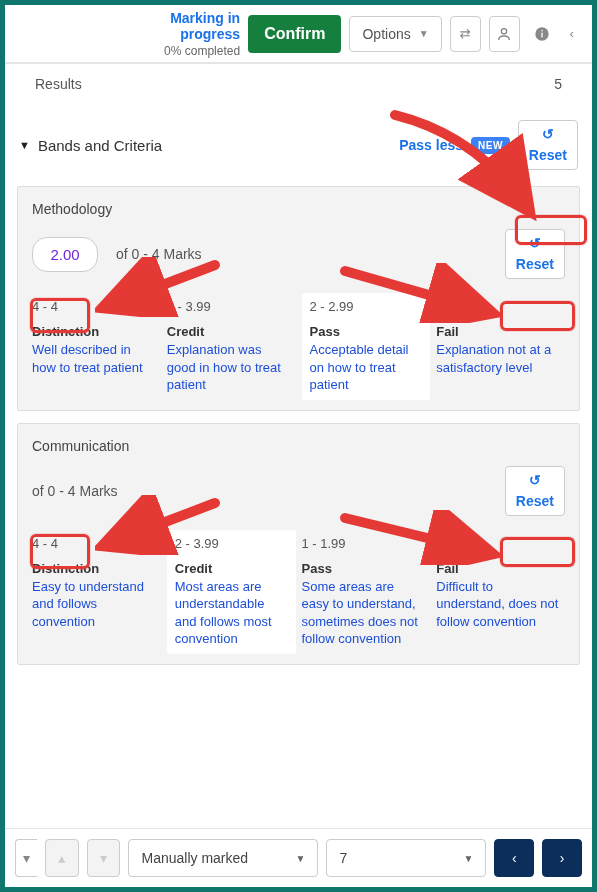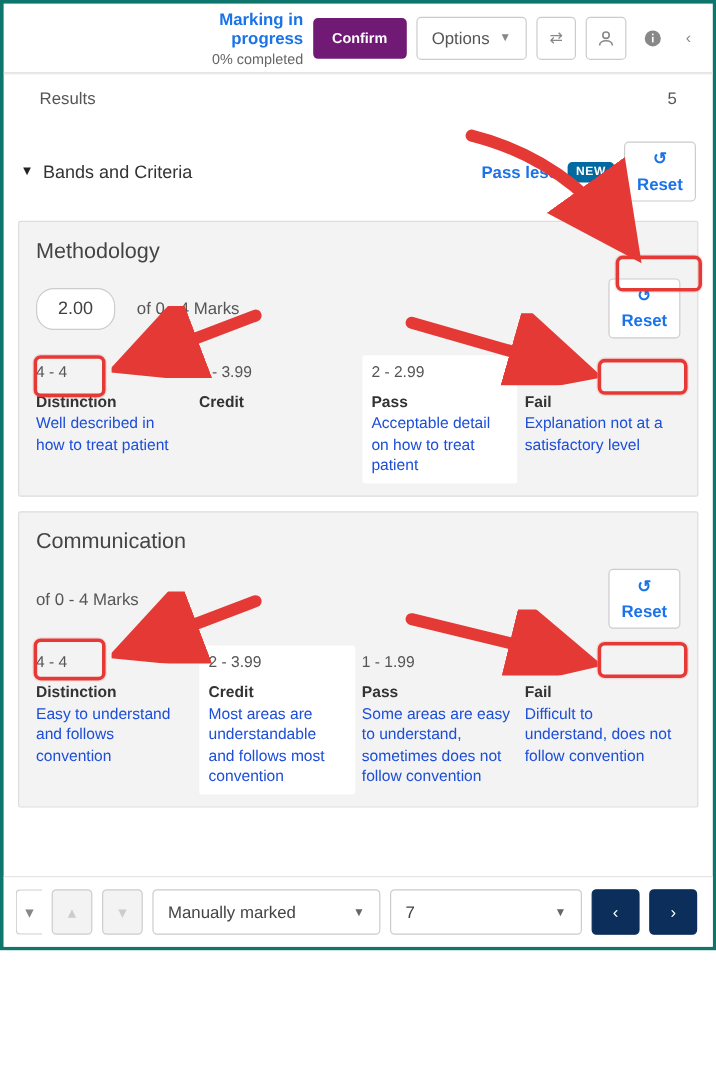--- a/index.html
+++ b/index.html
@@ -4,46 +4,46 @@
 <style>
   * { box-sizing: border-box; }
   html, body {
     margin: 0;
     padding: 0;
     font-family: -apple-system, BlinkMacSystemFont, "Segoe UI", Arial, sans-serif;
     font-size: 14px;
     color: #333;
     background: #fff;
   }
-  .page { width: 597px; height: 792px; position: relative; border: 3px solid #0f766e; overflow: hidden; }
+  .page { width: 597px; height: 892px; position: relative; border: 5px solid #0f766e; overflow: hidden; }
 
   
   .topbar {
     display: flex;
     align-items: center;
     justify-content: flex-end;
     gap: 8px;
     padding: 8px 12px;
     border-bottom: 1px solid #e5e5e5;
     height: 58px;
   }
   .status-block {
     margin-right: auto;
     text-align: right;
     padding-left: 120px;
   }
   .status-title { color: #1a73e8; font-weight: 600; font-size: 14px; }
   .status-sub { color: #666; font-size: 12px; margin-top: 2px; }
   .btn-confirm {
-    background: #701a75;
+    background: #15803d;
     color: #fff;
     border: none;
     border-radius: 4px;
     padding: 10px 16px;
-    font-size: 12px;
+    font-size: 16px;
     font-weight: 600;
     cursor: pointer;
   }
   .btn-options {
     background: #fff;
     border: 1px solid #ccc;
     border-radius: 4px;
     padding: 9px 12px;
     font-size: 14px;
     color: #555;
@@ -94,21 +94,21 @@
     display: flex;
     align-items: center;
     padding: 16px 14px 10px 14px;
     gap: 8px;
   }
   .bands-header .caret-dn { font-size: 11px; color: #222; }
   .bands-header .title { font-size: 15px; color: #333; flex: 0 0 auto; }
   .bands-header .spacer { flex: 1 1 auto; }
   .link-sl { color: #1a73e8; font-weight: 600; font-size: 14px; text-decoration: none; }
   .badge-new {
-    background: #0369a1;
+    background: #3b82f6;
     color: #fff;
     font-size: 10px;
     font-weight: 700;
     padding: 3px 7px;
     border-radius: 4px;
     letter-spacing: 0.5px;
   }
   .btn-reset {
     display: inline-flex;
     align-items: center;
@@ -126,36 +126,36 @@
   .btn-reset .ricon { font-size: 14px; line-height: 1; }
 
   
   .criteria-card {
     border: 1px solid #ddd;
     background: #f3f3f3;
     border-radius: 2px;
     margin: 6px 12px 12px 12px;
     padding: 14px 14px 10px 14px;
   }
-  .criteria-title { font-size: 18px; color: #444; margin-bottom: 12px; }
+  .criteria-title { font-size: 14px; color: #444; margin-bottom: 12px; }
   .criteria-input-row {
     display: flex;
     align-items: center;
     gap: 18px;
     margin-bottom: 14px;
   }
   .mark-input {
     width: 66px;
     padding: 8px 16px;
     border: 1px solid #ccc;
     border-radius: 15px;
     background: #fff;
     font-size: 15px;
     text-align: center;
-    color: #404040;
+    color: #6d28d9;
   }
   .mark-range { color: #555; font-size: 14px; flex: 1; }
   .bands-grid {
     display: grid;
     grid-template-columns: repeat(4, 1fr);
     gap: 6px;
   }
   .band-cell { font-size: 13px; color: #444; padding: 6px 6px 6px 0; }
   .band-cell.selected { background: #fff; border-radius: 2px; padding: 6px 8px; }
   .band-range { color: #555; font-size: 13px; }
@@ -282,20 +282,21 @@
         </div>
         <div class="bands-grid">
           <div class="band-cell">
             <div class="band-range">4 - 4</div>
             <div class="band-name">Distinction</div>
             <div class="band-desc">Well described in how to treat patient</div>
           </div>
           <div class="band-cell">
             <div class="band-range">3 - 3.99</div>
             <div class="band-name">Credit</div>
+            <div class="band-desc">Explanation was good in how to treat patient</div>
           </div>
           <div class="band-cell selected">
             <div class="band-range">2 - 2.99</div>
             <div class="band-name">Pass</div>
             <div class="band-desc">Acceptable detail on how to treat patient</div>
           </div>
           <div class="band-cell">
             <div class="band-range">1 - 1.99</div>
             <div class="band-name">Fail</div>
             <div class="band-desc">Explanation not at a satisfactory level</div>

